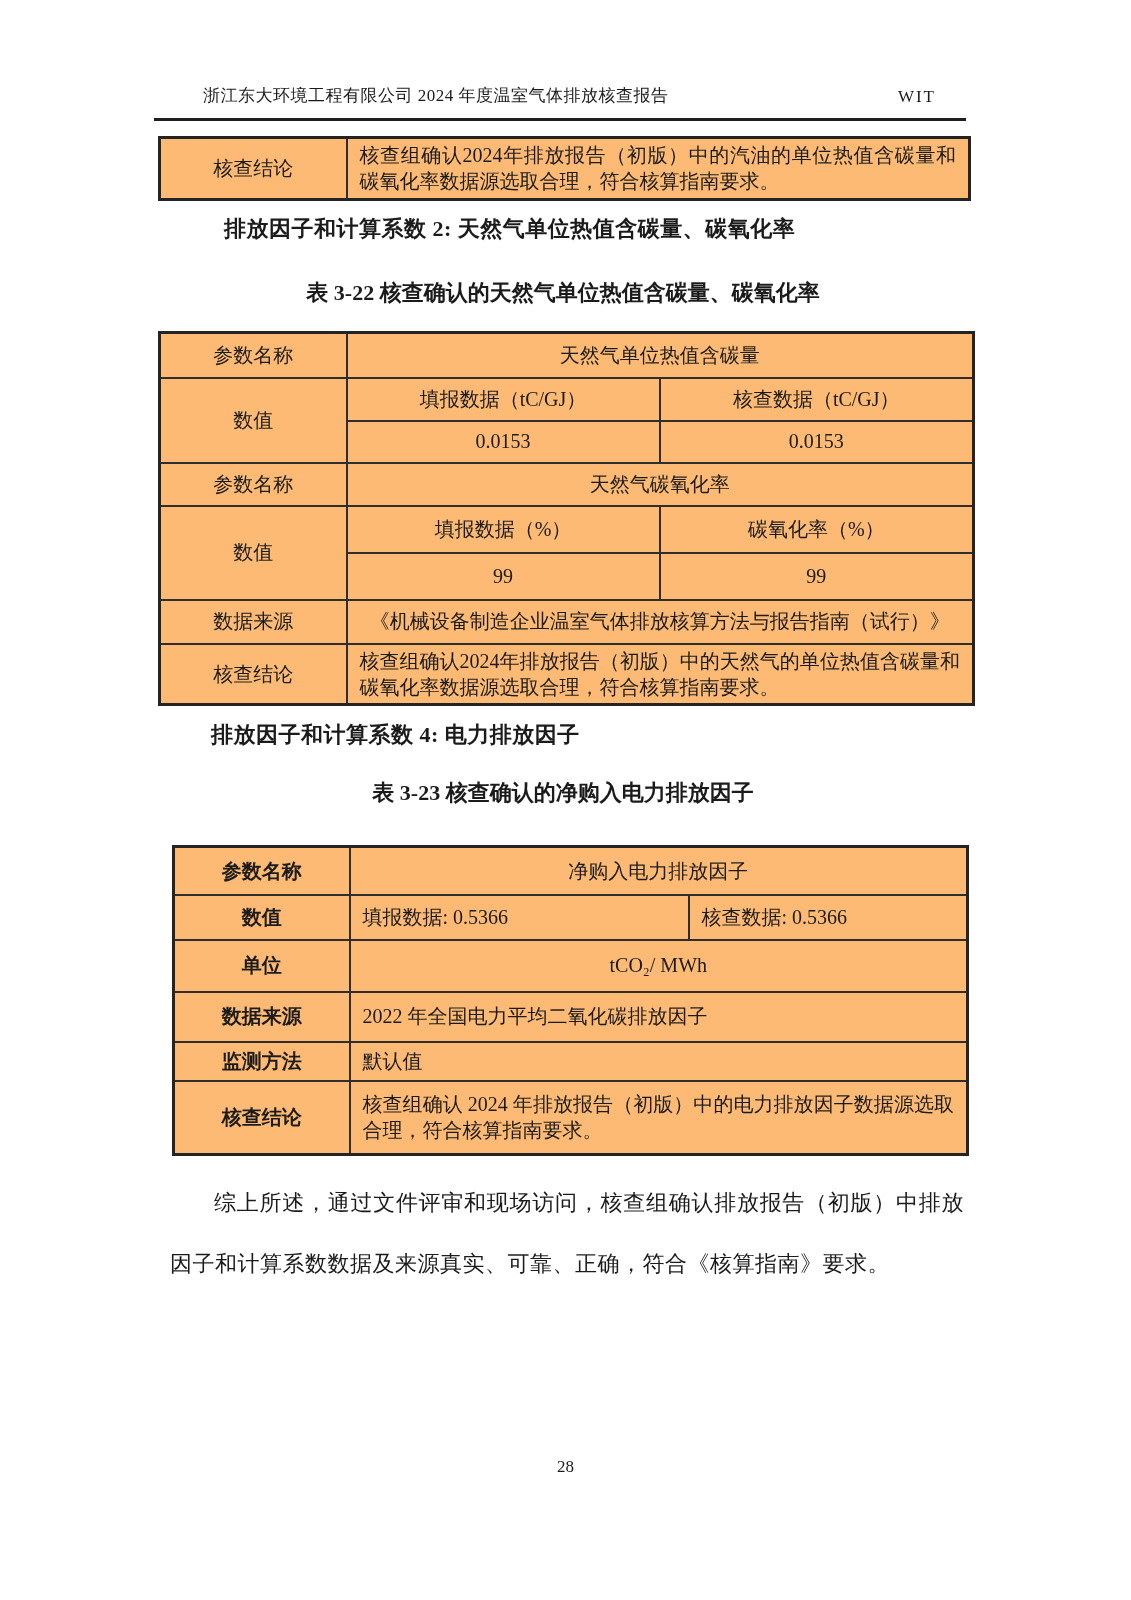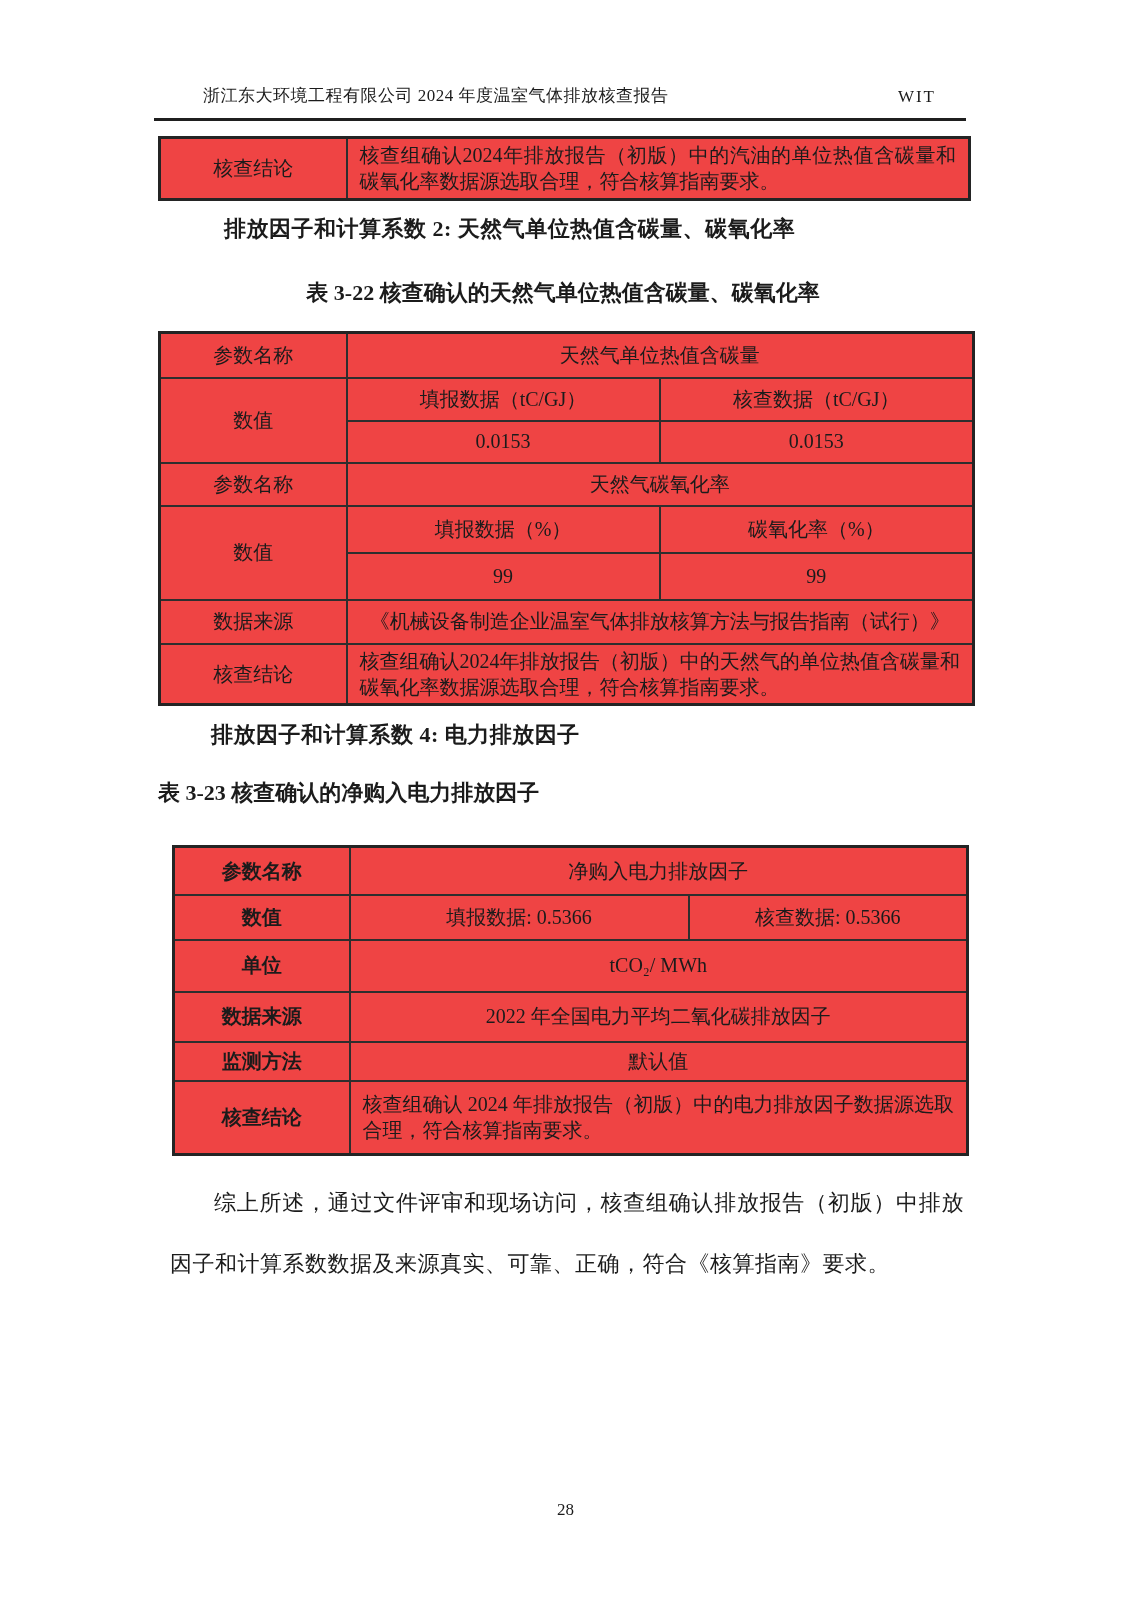--- a/index.html
+++ b/index.html
@@ -11,59 +11,59 @@
   }
   .abs { position:absolute; }
 
   
   #header { left:158px; top:84px; width:806px; display:flex; justify-content:space-between; align-items:flex-end; }
   #header .rpt-title { font-size:17px; letter-spacing:0.5px;margin-left:45px; }
   #header .logo { font-size:17px; letter-spacing:2px; padding-right:28px; }
   #header-rule { left:154px; top:118px; width:812px; height:3px; background:#1f1f1f; }
 
   
-  table.doc { border-collapse:collapse; table-layout:fixed; background:#ef4444; }
+  table.doc { border-collapse:collapse; table-layout:fixed; background:#fdba74; }
   table.doc { border:3px solid #242424; }
   table.doc td {
     border:2px solid #2e2e2e;
     font-size:20px; line-height:1.32;
     text-align:center; vertical-align:middle;
     padding:3px 8px; overflow:hidden;
   }
-  table.doc td.left { text-align:center; padding-left:12px; padding-right:12px; }
+  table.doc td.left { text-align:left; padding-left:12px; padding-right:12px; }
   table.doc td.just { text-align:justify; }
   td.lbl-bold { font-weight:bold; }
 
   
   #frag-table { left:158px; top:136px; }
   #frag-table table { width:810px; }
   #frag-table td { height:54px; }
 
   
   .sec-heading { font-size:22px; font-weight:bold; letter-spacing:0.5px; }
   #sec2-heading { left:224px; top:214px; }
   #t22-caption  { left:158px; top:278px; width:810px; text-align:center; font-size:22px; font-weight:bold; }
   #sec4-heading { left:211px; top:692px;margin-top:28px; }
-  #t23-caption  { left:158px; top:778px; width:810px; text-align:left; font-size:22px; font-weight:bold; }
+  #t23-caption  { left:158px; top:778px; width:810px; text-align:center; font-size:22px; font-weight:bold; }
 
   
   #table-3-22 { left:158px; top:331px; }
   #table-3-22 table { width:814px; }
 
   
   #table-3-23 { left:172px; top:845px; }
   #table-3-23 table { width:794px; }
 
   
   #summary { left:170px; top:1172px; width:794px;
     font-size:22px; font-weight:normal; line-height:61px;
     text-indent:2em; text-align:justify; letter-spacing:0.5px; }
 
   
-  #page-number { left:0; top:1500px; width:1131px; text-align:center; font-size:17px; }
+  #page-number { left:0; top:1457px; width:1131px; text-align:center; font-size:17px; }
 </style>
 </head>
 <body>
 
 <div id="header" class="abs">
   <span class="rpt-title">浙江东大环境工程有限公司 2024 年度温室气体排放核查报告</span>
   <span class="logo">WIT</span>
 </div>
 <div id="header-rule" class="abs"></div>
 

